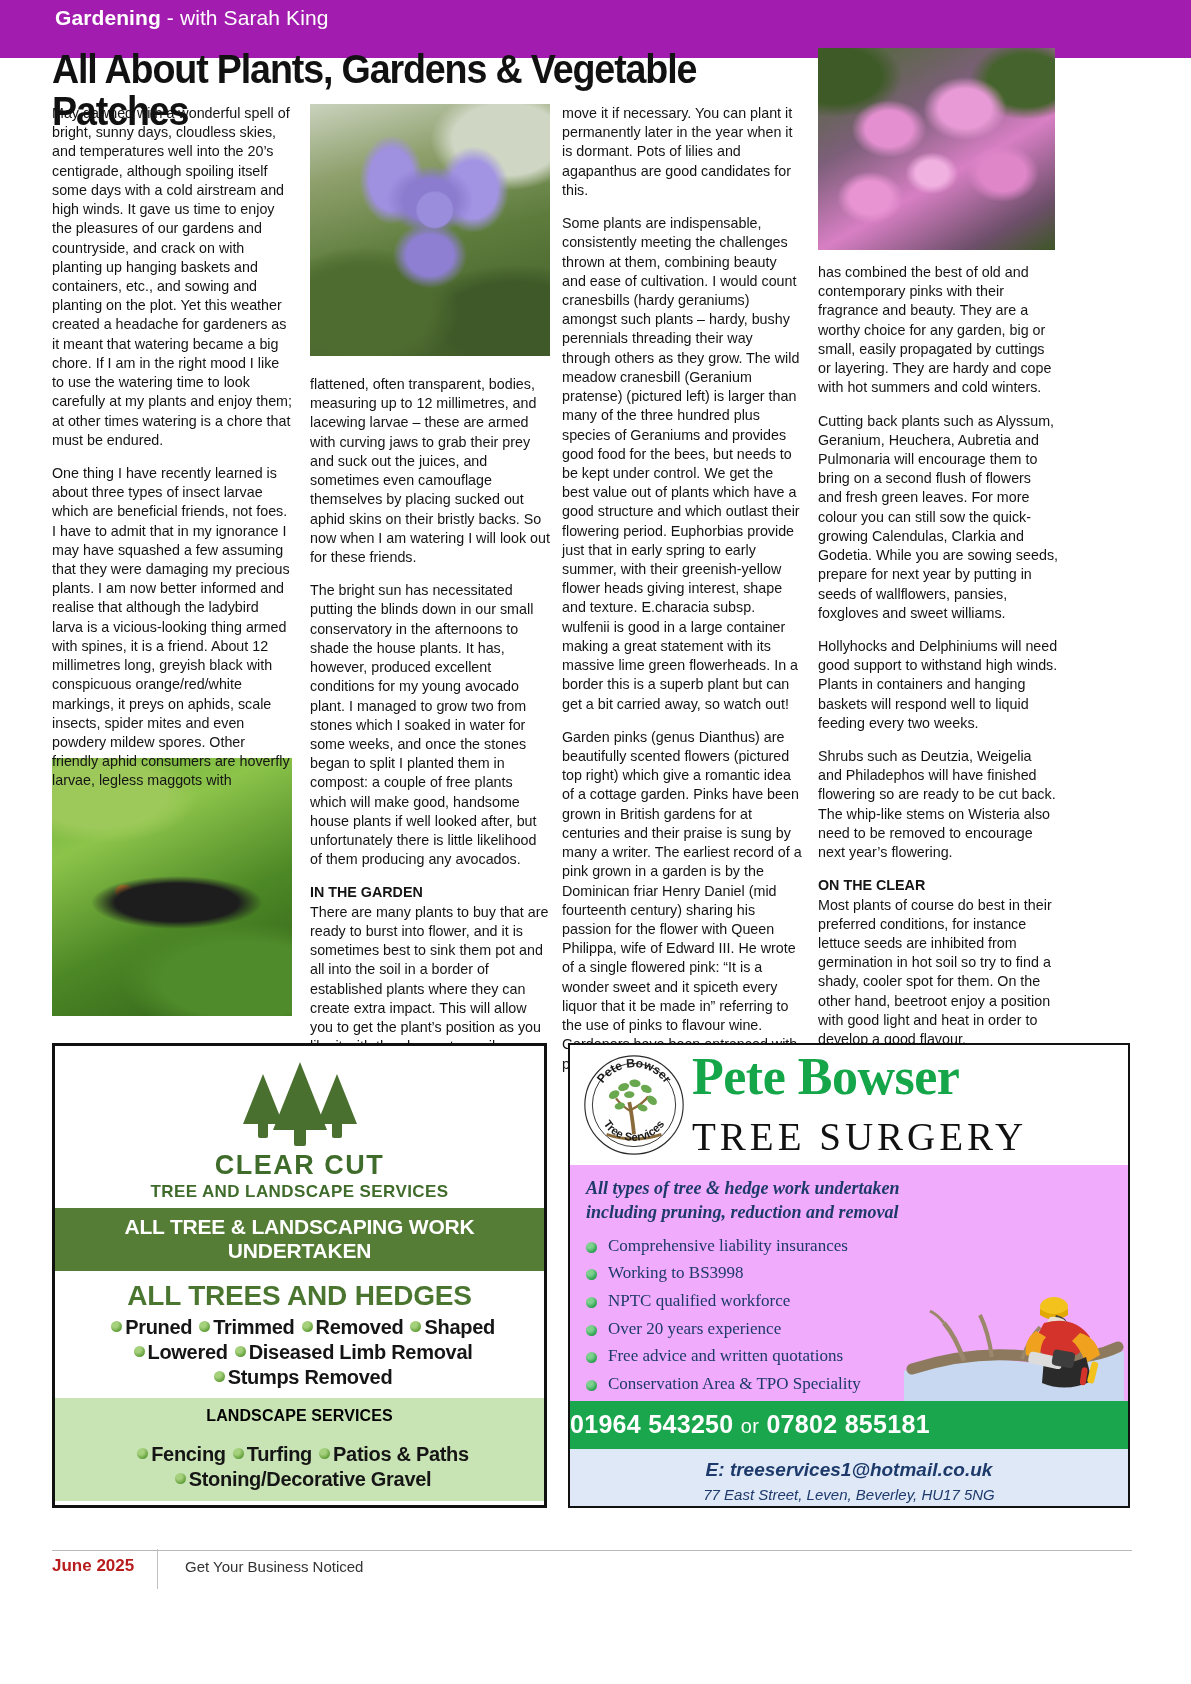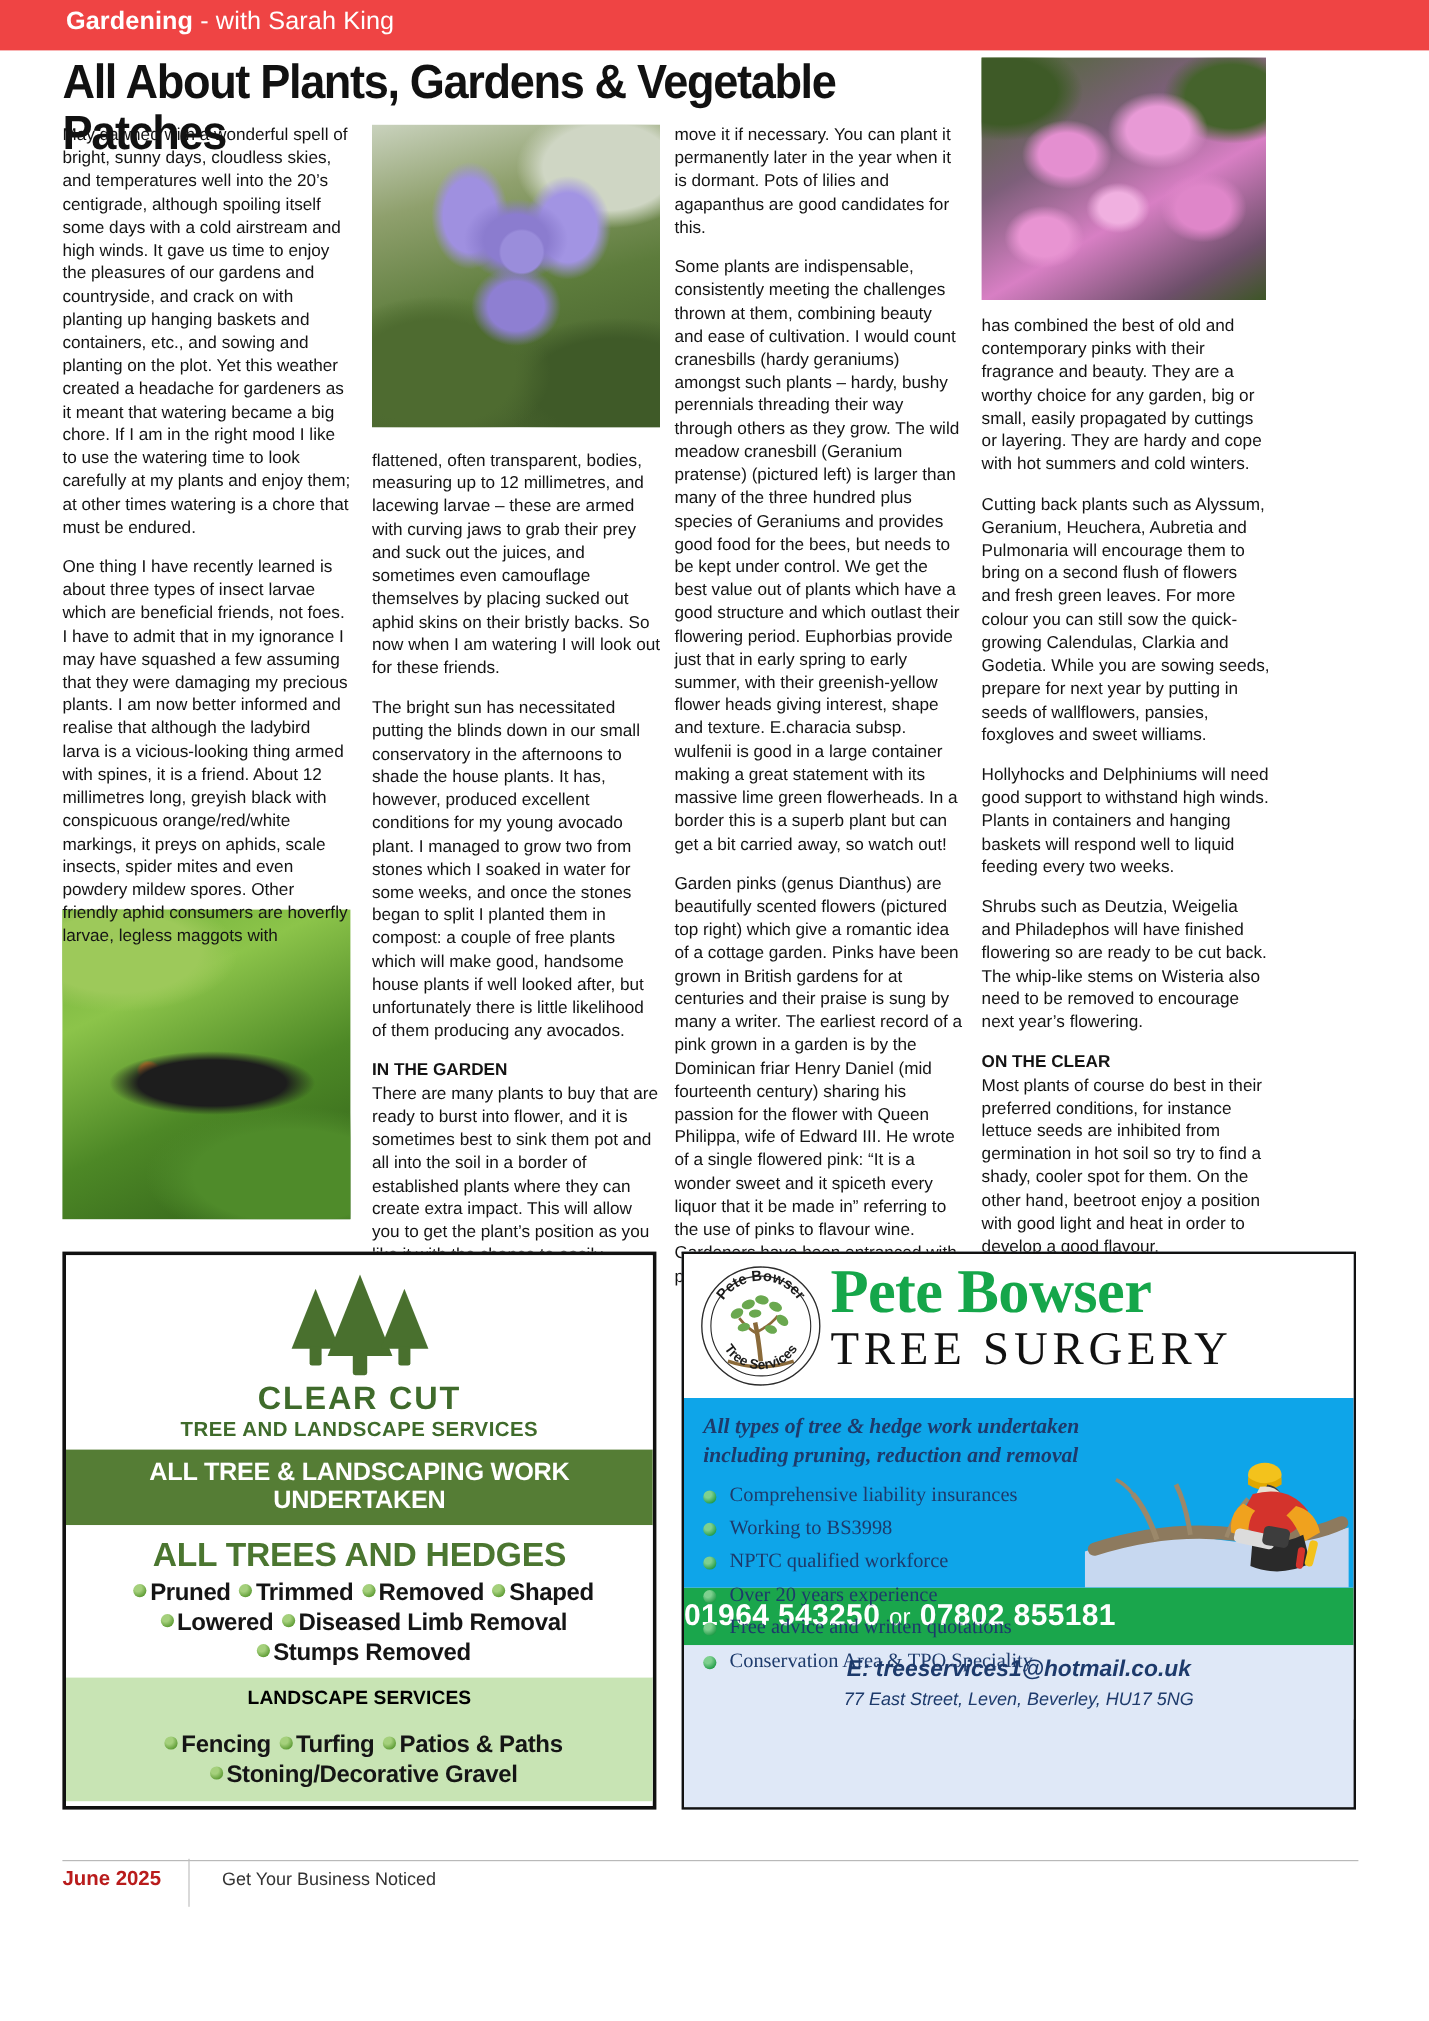--- a/index.html
+++ b/index.html
@@ -6,22 +6,22 @@
   html, body {
     width: 1191px; height: 1684px;
     background: #ffffff;
     font-family: "Liberation Sans", sans-serif;
     overflow: hidden;
   }
   .page { position: relative; width: 1191px; height: 1684px; background:#fff; }
 
   
   .masthead {
-    position:absolute; left:0; top:0; width:1191px; height:42px;
-    background:#ef4444;
+    position:absolute; left:0; top:0; width:1191px; height:58px;
+    background:#a21caf;
   }
   .masthead-inner{
     position:absolute; left:55px; top:6px;
     color:#ffffff; font-size:21px; letter-spacing:.1px;
     white-space:nowrap;
   }
   .masthead-inner .mh-bold{ font-weight:bold; }
   .masthead-inner .mh-light{ font-weight:normal; }
 
   
@@ -114,22 +114,22 @@
   #ad-bowser{
     position:absolute; left:568px; top:1043px; width:562px; height:465px;
     border:2px solid #111; background:#dfe8f7; overflow:hidden;
   }
   .pb-head{ background:#fff; height:120px; position:relative; }
   .pb-logo{ position:absolute; left:12px; top:8px; width:104px; height:104px; }
   .pb-title{ position:absolute; left:122px; top:6px; }
   .pb-name{ font-family:"Liberation Serif", serif; font-size:52px; font-weight:bold;
             color:#15a64a; line-height:1; letter-spacing:-.5px; }
   .pb-sub{ font-family:"Liberation Serif", serif; font-size:39px; color:#111;
-           letter-spacing:4px; line-height:1; margin-top:2px;}
-  .pb-body{ position:relative; background:#0ea5e9; height:158px; padding:12px 16px 16px 16px; }
+           letter-spacing:4px; line-height:1; margin-top:14px;}
+  .pb-body{ position:relative; background:#f0abfc; height:236px; padding:12px 16px 16px 16px; }
   .pb-lead{ font-family:"Liberation Serif", serif; font-style:italic; font-weight:bold;
             font-size:18px; color:#1d3a6b; line-height:1.32; }
   .pb-list{ list-style:none; margin-top:12px; }
   .pb-list li{ font-family:"Liberation Serif", serif; font-size:17px; color:#1d3a6b;
                line-height:1.1; margin-bottom:9px; padding-left:22px; position:relative;}
   .pb-list li:before{ content:""; position:absolute; left:0; top:5px; width:11px; height:11px;
      border-radius:50%; background:radial-gradient(circle at 35% 30%,#7ed08f 0 28%,#1f9a46 78%,#147a34 100%); }
   .pb-worker{ position:absolute; right:4px; bottom:0; width:220px; height:190px; }
   .pb-phone{ background:#1aa64c; text-align:left; color:#fff; padding:9px 0 10px;
              font-size:25px; font-weight:bold; letter-spacing:.3px;}

